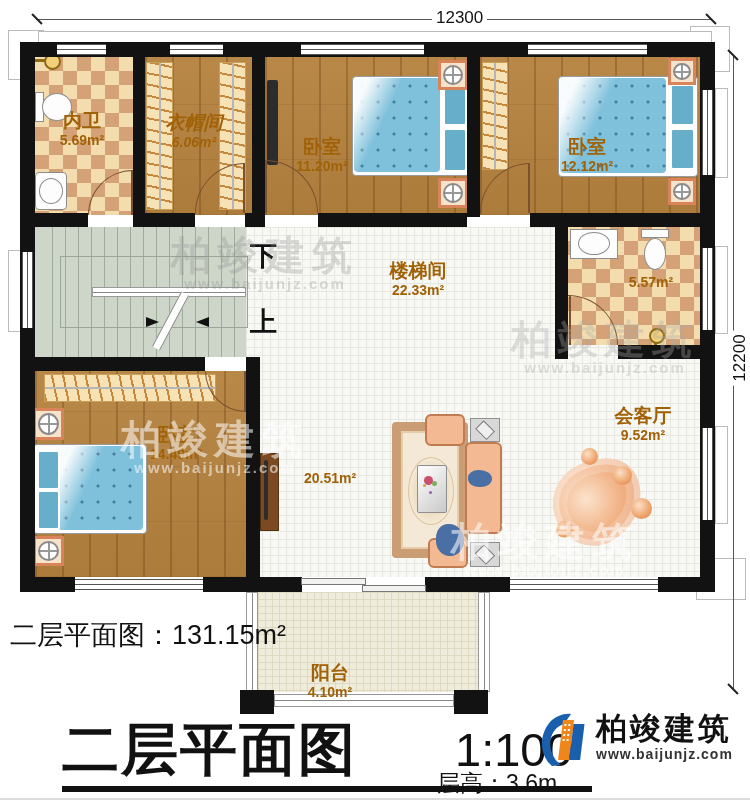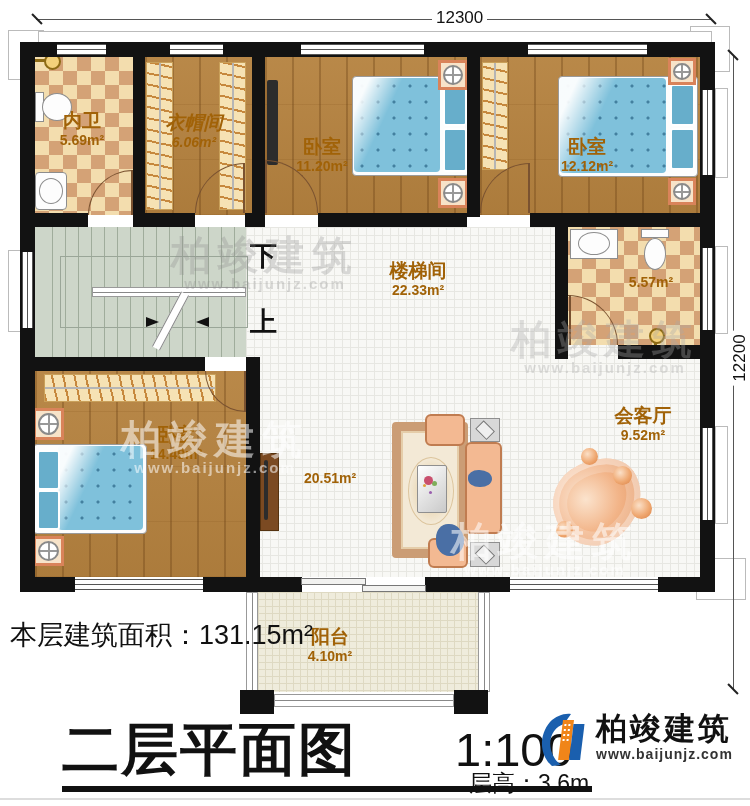--- a/index.html
+++ b/index.html
@@ -87,21 +87,21 @@
   
   .wm{position:absolute;z-index:60;pointer-events:none;font-weight:bold;text-align:center;line-height:1.05;}
   .wm-name{display:block;font-size:40px;letter-spacing:7px;}
   .wm-site{display:block;font-size:15px;letter-spacing:2px;}
   
   .foot-area{position:absolute;left:10px;top:617px;font-size:27px;color:#111;z-index:50;}
   .title-cn{position:absolute;left:62px;top:712px;font-size:57px;font-weight:bold;letter-spacing:2px;z-index:50;}
   .title-scale{position:absolute;left:455px;top:722px;font-size:47px;z-index:50;}
   .title-rule{position:absolute;left:62px;top:786px;width:530px;height:6px;background:#111;z-index:50;}
   .thin-rule{position:absolute;left:0;top:798px;width:750px;height:2px;background:#ddd;z-index:50;}
-  .floor-h{position:absolute;left:618px;top:768px;font-size:23px;z-index:50;margin-left:32px;}
+  .floor-h{position:absolute;left:618px;top:768px;font-size:23px;z-index:50;}
   .logo{position:absolute;left:538px;top:712px;z-index:55;display:flex;align-items:flex-start;}
   .logo-text{margin-left:6px;}
   .logo-name{font-size:31px;font-weight:bold;letter-spacing:3px;color:#111;line-height:1.1;}
   .logo-site{font-size:14px;font-weight:bold;color:#333;letter-spacing:1px;}
   .rail{position:absolute;z-index:25;background:
      linear-gradient(#888,#888) center/100% 1px no-repeat,#fff;border:1px solid #999;box-sizing:border-box;}
   .rail-v{position:absolute;z-index:25;background:
      linear-gradient(#888,#888) center/1px 100% no-repeat,#fff;border:1px solid #999;box-sizing:border-box;}
   .slide-panel{position:absolute;z-index:36;background:#f2f2f0;border:1px solid #777;box-sizing:border-box;}
 </style>
@@ -291,21 +291,21 @@
   <span class="nm">卧室</span>
   <span class="ar">14.49m²</span>
 </div>
 <div class="lab" style="left:270px;top:470px;width:120px;">
   <span class="ar">20.51m²</span>
 </div>
 <div class="lab" style="left:583px;top:405px;width:120px;">
   <span class="nm">会客厅</span>
   <span class="ar">9.52m²</span>
 </div>
-<div class="lab" style="left:270px;top:626px;width:120px;">
+<div class="lab" style="left:270px;top:662px;width:120px;">
   <span class="nm">阳台</span>
   <span class="ar">4.10m²</span>
 </div>
 <div class="stair-dir" style="left:250px;top:238px;">下</div>
 <div class="stair-dir" style="left:250px;top:304px;">上</div>
 
 <div class="wm" style="left:140px;top:234px;width:250px;color:rgba(140,140,140,.30);">
   <span class="wm-name">柏竣建筑</span>
   <span class="wm-site">www.baijunjz.com</span>
 </div>
@@ -316,21 +316,21 @@
 <div class="wm" style="left:480px;top:318px;width:250px;color:rgba(170,170,170,.35);">
   <span class="wm-name">柏竣建筑</span>
   <span class="wm-site">www.baijunjz.com</span>
 </div>
 <div class="wm" style="left:420px;top:520px;width:250px;color:rgba(255,255,255,.55);">
   <span class="wm-name">柏竣建筑</span>
   <span class="wm-site">www.baijunjz.com</span>
 </div>
 
 <div class="foot-area">
-  <span>本层建筑面积：</span><span>131.15m²</span>
+  <span>二层平面图：</span><span>131.15m²</span>
 </div>
 <div class="title-cn">二层平面图</div>
 <div class="title-scale">1:100</div>
 <div class="title-rule"></div>
 <div class="thin-rule"></div>
 <div class="floor-h" style="left:437px;top:768px;">
   <span>层高：</span><span>3.6m</span>
 </div>
 <div class="logo">
   <span>

